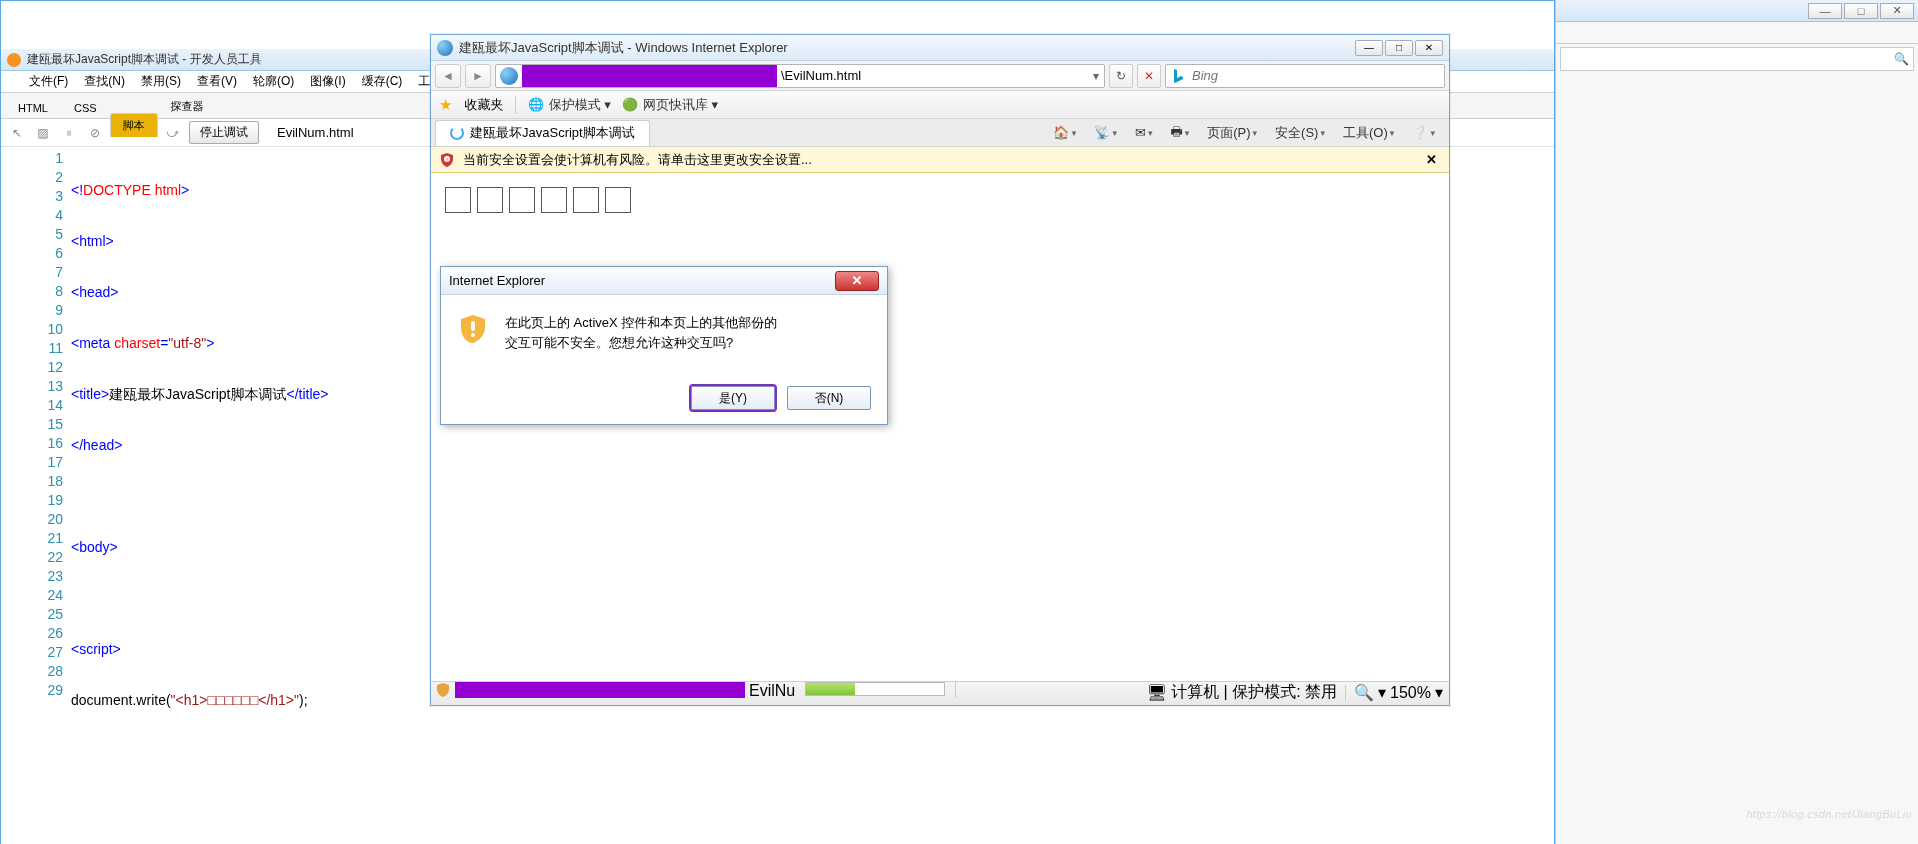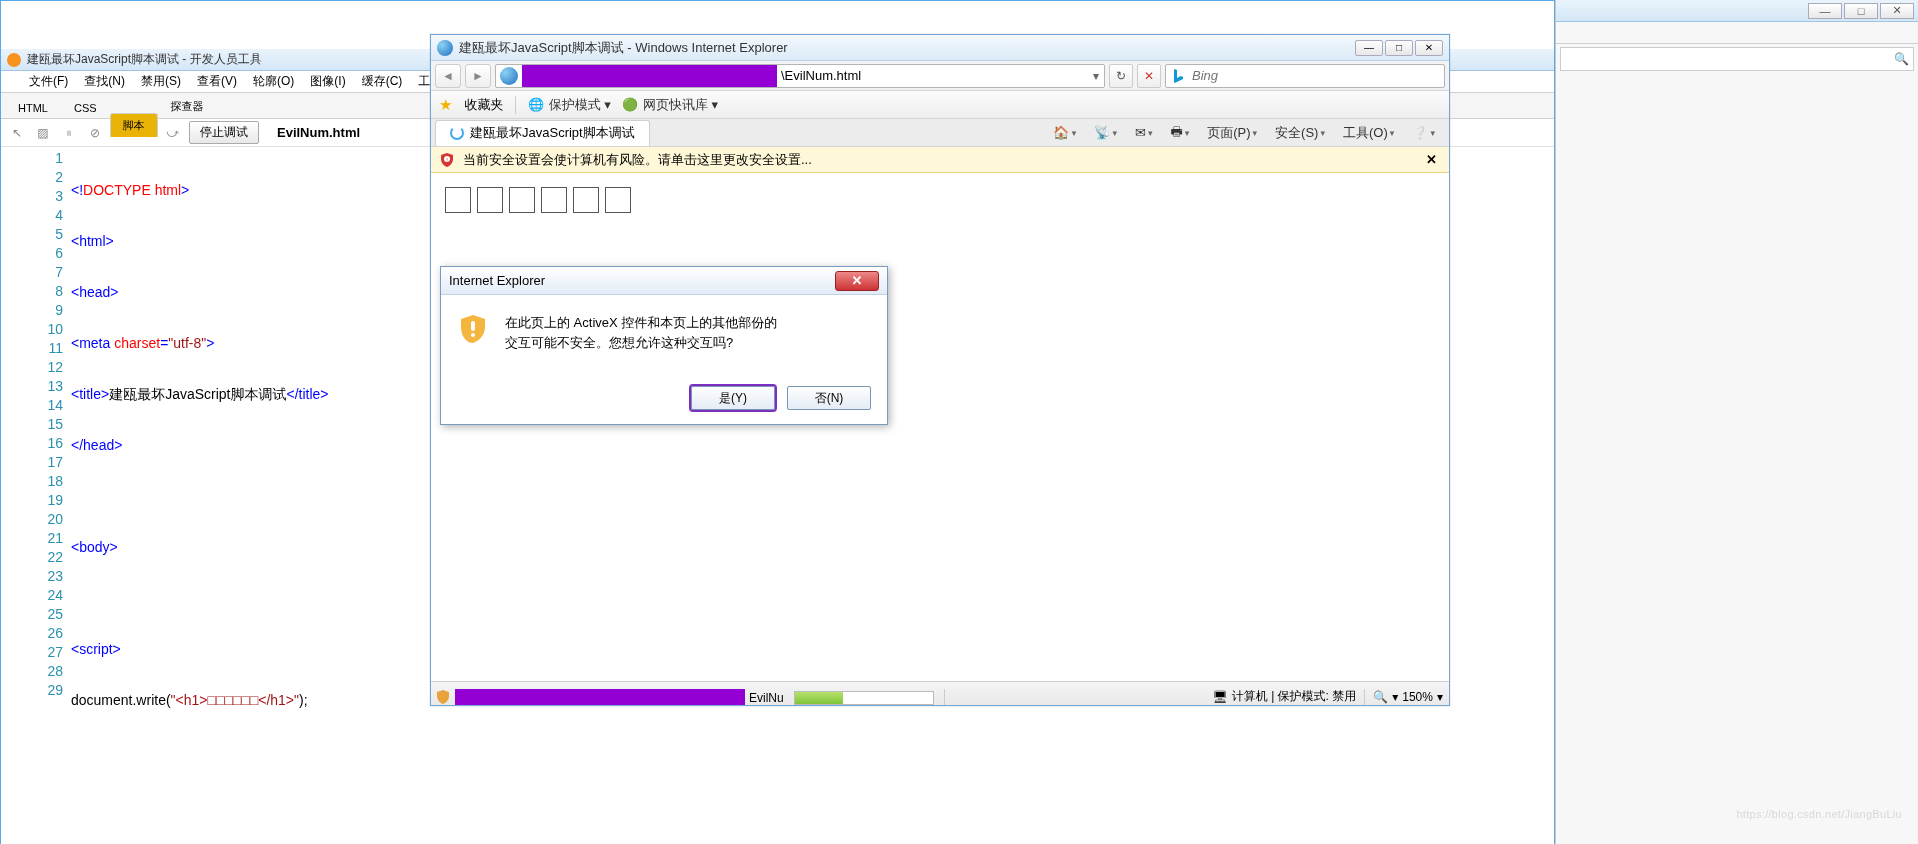--- a/index.html
+++ b/index.html
@@ -11,21 +11,21 @@
 .devtools-titlebar .ico { width: 14px; height: 14px; background: #f7931e; border-radius: 50%; margin-right: 6px; }
 .devtools-titlebar span { font-size: 12px; color: #333; }
 .devtools-menubar { height: 22px; display: flex; align-items: center; padding: 0 20px; border-bottom: 1px solid #d0d0d0; }
 .devtools-menubar span { padding: 2px 8px; font-size: 12px; cursor: default; }
 .devtools-tabs { height: 26px; display: flex; align-items: flex-end; padding: 0 4px; border-bottom: 1px solid #cfcfcf; background: #f5f5f5; }
 .devtools-tabs .tab { padding: 4px 12px; font-size: 11px; border: 1px solid transparent; border-bottom: none; cursor: default; }
 .devtools-tabs .tab.active { background: #eab308; border-color: #cfcfcf; border-radius: 3px 3px 0 0; position: relative; top: 19px; font-family: Liberation Mono, monospace; }
 .devtools-toolbar { height: 28px; display: flex; align-items: center; padding: 0 6px; border-bottom: 1px solid #e0e0e0; gap: 6px; }
 .devtools-toolbar .tbtn { width: 20px; height: 20px; display: inline-flex; align-items: center; justify-content: center; color: #888; }
 .devtools-toolbar .stop-btn { padding: 2px 10px; border: 1px solid #aaa; background: linear-gradient(#fff,#e8e8e8); border-radius: 2px; font-size: 12px; }
-.devtools-toolbar .filename { margin-left: 12px; font-size: 13px; font-weight: bold; }
+.devtools-toolbar .filename { margin-left: 12px; font-size: 13px; }
 
 .code-area { display: flex; height: calc(100% - 98px); font-family: Consolas, "Courier New", monospace; font-size: 14px; background:#fff; }
 .gutter { width: 70px; text-align: right; padding: 2px 8px 2px 0; color: #2b91af; user-select: none; background:#fff; }
 .gutter div { height: 19px; line-height: 19px; }
 .code { flex: 1; padding: 2px 0; white-space: pre; overflow: hidden; }
 .code div { height: 19px; line-height: 19px; }
 .tag { color: #0000ff; }
 .keyword { color: #0000ff; }
 .string { color: #a31515; }
 .attr { color: #ff0000; }
@@ -66,21 +66,21 @@
 .ie-cmdbar .cbtn .dd { font-size:9px; color:#666; }
 
 .ie-warnbar { height: 26px; display:flex; align-items:center; padding:0 8px; background:#fff8d8; border-bottom:1px solid #e2d27a; font-size:13px; }
 .ie-warnbar .shield { width:16px; height:16px; margin-right:8px; display:inline-flex; align-items:center; justify-content:center; }
 .ie-warnbar .closex { margin-left:auto; font-weight:bold; cursor:default; padding:0 4px; }
 
 .ie-content { position:relative; height: calc(100% - 26px - 30px - 28px - 28px - 26px - 24px); background:#fff; padding:14px; }
 .boxes { display:flex; gap:6px; }
 .boxes .sq { width:26px; height:26px; border:1px solid #555; }
 
-.ie-status { height:24px; border-top:1px solid #cfcfcf; display:flex; align-items:flex-end; background:linear-gradient(#f5f5f5,#e9e9e9); font-size:12px; }
+.ie-status { height:24px; border-top:1px solid #cfcfcf; display:flex; align-items:flex-start; background:linear-gradient(#f5f5f5,#e9e9e9); font-size:16px; }
 .ie-status .shield2 { width:16px; height:16px; margin:0 4px; }
 .ie-status .redacted2 { width:290px; height:16px; background:#9400d3; }
 .ie-status .evn { padding:0 4px; }
 .ie-status .prog { width:140px; height:14px; border:1px solid #bbb; margin:0 6px; background:#fff; position:relative; }
 .ie-status .prog .fill{ position:absolute; left:0; top:0; bottom:0; width:35%; background:linear-gradient(#b7e26b,#7ec43a); }
 .ie-status .sep { width:1px; height:16px; background:#ccc; margin:0 4px; }
 .ie-status .right { margin-left:auto; display:flex; align-items:center; gap:4px; padding-right:6px; }
 
 
 .modal { position:absolute; top:266px; left:440px; width:448px; background:#fff; border:1px solid #7a9abf; box-shadow: 2px 2px 8px rgba(0,0,0,.3); }
@@ -92,21 +92,21 @@
 .modal-btns { display:flex; justify-content:flex-end; gap:12px; padding:10px 16px 14px; }
 .modal-btns button { width:84px; height:24px; border:1px solid #7a95b8; background:linear-gradient(#fefefe,#e4ecf5); font-size:12px; border-radius:2px; }
 .modal-btns button.primary { outline:2px solid #7b2fbf; outline-offset:0; }
 
 
 .rightwin { position:absolute; top:0; right:0; width:363px; height:844px; border-left:1px solid #c8c8c8; background:#f7f7f7; }
 .rightwin .rtitle { height:22px; background:linear-gradient(#eaf3fb,#d4e7f7); border-bottom:1px solid #a0c4e4; display:flex; justify-content:flex-end; align-items:center; padding:0 4px; gap:2px;}
 .rightwin .rtitle span { width:34px; height:16px; border:1px solid #aab; display:inline-flex; align-items:center; justify-content:center; font-size:11px; background:linear-gradient(#fff,#e8e8e8); color:#555;}
 .rightwin .rmenu { height:22px; border-bottom:1px solid #d0d0d0; }
 .rightwin .rsearch { height:24px; border:1px solid #ccc; margin:3px 4px; background:#fff; display:flex; align-items:center; justify-content:flex-end; padding:0 4px; color:#888;}
-.watermark { position:absolute; right:16px; bottom:24px; font-size:11px; color:#d8d8d8; letter-spacing:.3px;}
+.watermark { position:absolute; right:6px; bottom:24px; font-size:11px; color:#d8d8d8; font-style:italic; letter-spacing:.3px;}
 
 .vscroll-bg { position:absolute; left:758px; top:636px; width:16px; height:60px; background:#e8e8e8; border:1px solid #ccc; }
 </style>
 </head>
 <body>
 
 <div class="devtools">
   <div class="devtools-titlebar">
     <span class="ico"></span>
     <span>建瓯最坏JavaScript脚本调试 - 开发人员工具</span>

